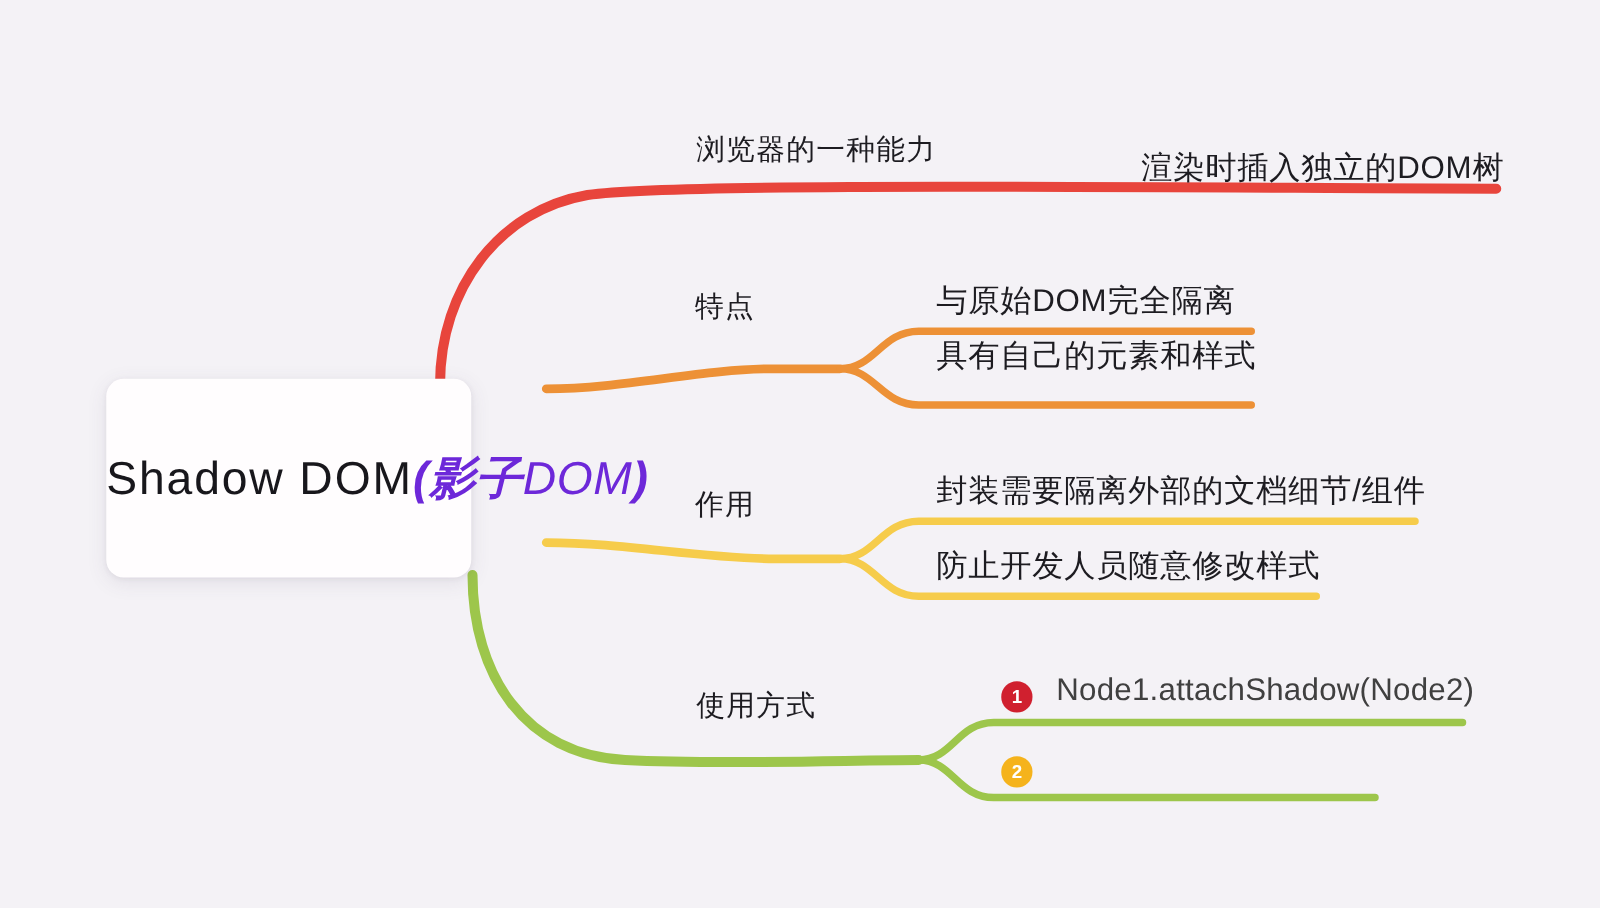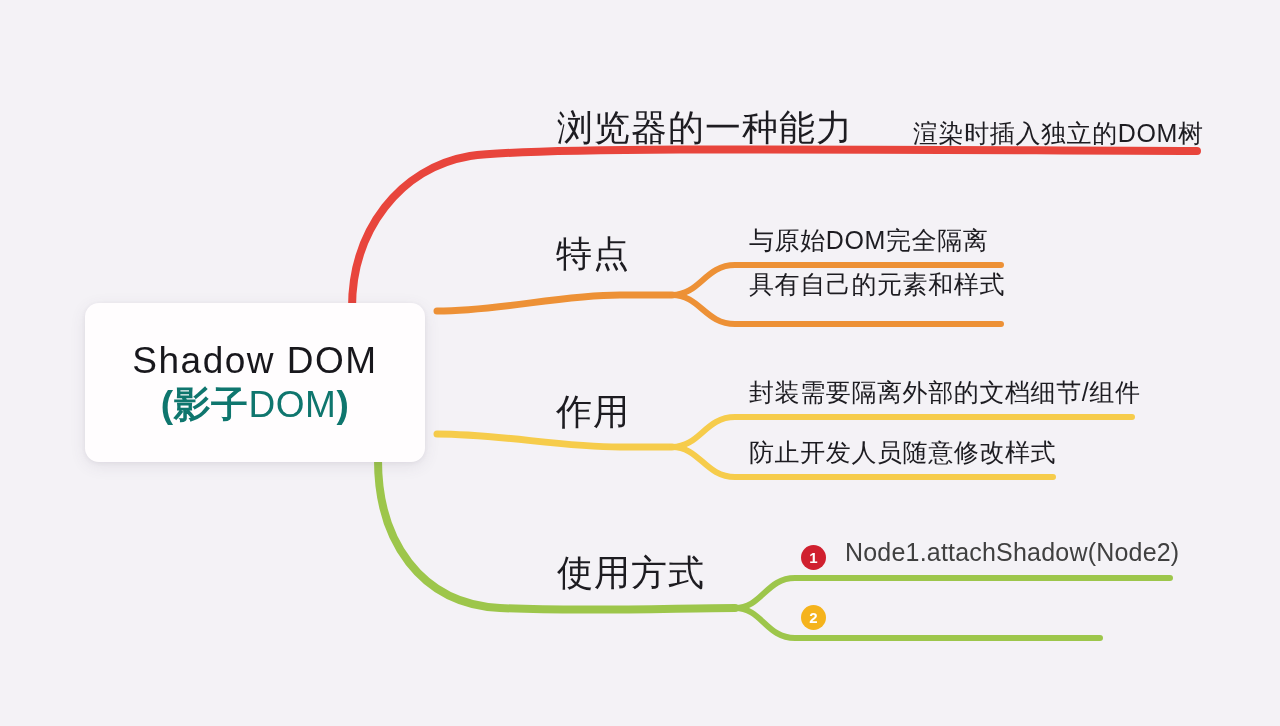--- a/index.html
+++ b/index.html
@@ -21,58 +21,58 @@
     top: 0;
     width: 1280px;
     height: 726px;
   }
 
   
   #root-node {
     position: absolute;
     left: 85px;
     top: 303px;
-    width: 340px;
+    width: 292px;
     height: 159px;
     background: #fffdfe;
     border-radius: 14px;
     box-shadow: 0 4px 16px rgba(80, 70, 100, 0.10),
                 0 1px 4px rgba(80, 70, 100, 0.07);
     display: flex;
-    flex-direction: column;
+    flex-direction: row;
     align-items: center;
-    justify-content: center;
     z-index: 5;
   }
   #root-node .line1 {
     font-size: 37px;
     letter-spacing: 1.5px;
     color: #18171c;
     line-height: 1.18;
     white-space: nowrap;
   }
   #root-node .line2 {
     font-size: 37px;
     letter-spacing: 0.5px;
-    color: #0f766e;
+    color: #6d28d9;
     line-height: 1.18;
     white-space: nowrap;
     font-weight: 600;
+    font-style: italic;
   }
   #root-node .line2 .latin { font-weight: 400; }
 
   
   .node-label {
     position: absolute;
     color: #1d1c21;
     white-space: nowrap;
     z-index: 4;
   }
   .lvl1 {
-    font-size: 36px;
+    font-size: 23px;
     letter-spacing: 1px;
   }
   .lvl2 {
     font-size: 25px;
     letter-spacing: 0.6px;
   }
   .code {
     font-size: 25px;
     letter-spacing: 0.2px;
     color: #404040;

